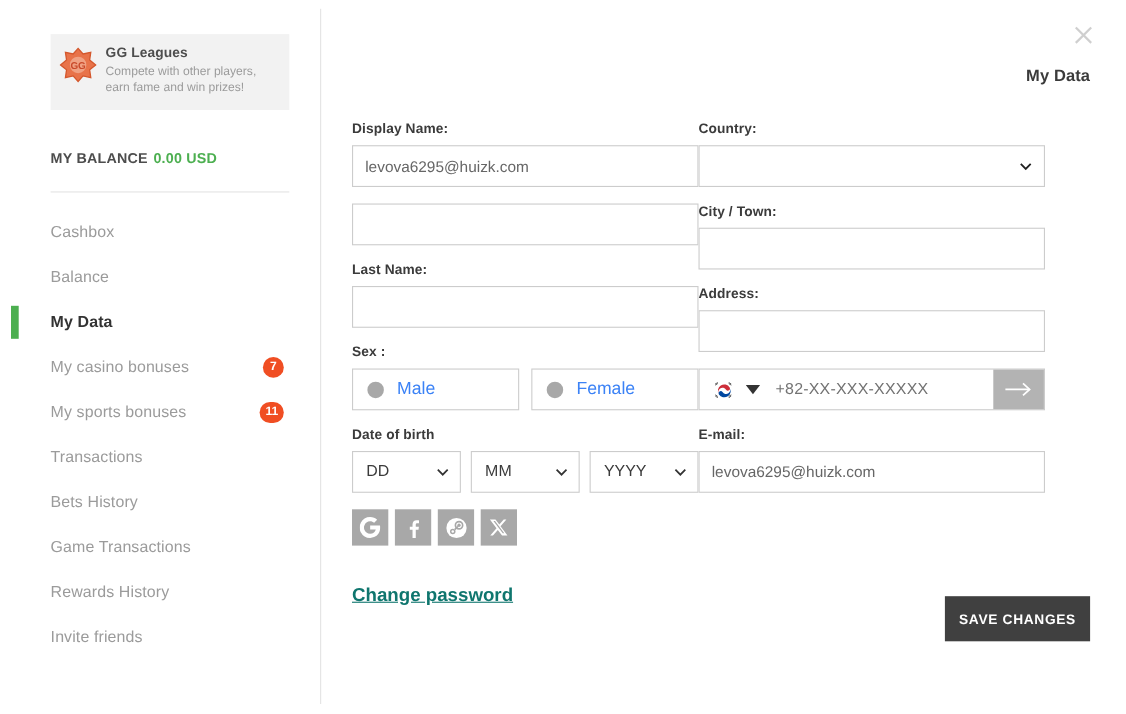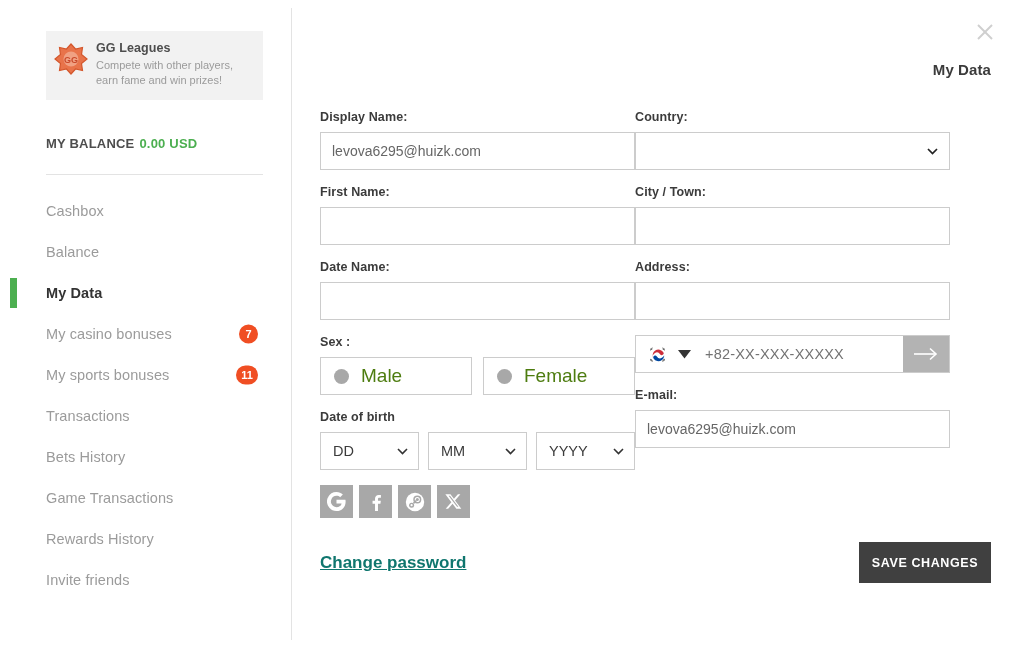--- a/index.html
+++ b/index.html
@@ -114,21 +114,21 @@
   
   .sex-row { display: flex; gap: 11px; }
   .sex-opt {
     width: 152px; height: 38px; border: 1px solid #cccccc; background: #fff;
     display: flex; align-items: center; padding-left: 13px;
   }
   .radio-dot {
     width: 15px; height: 15px; border-radius: 50%; background: #a8a8a8;
     flex: 0 0 15px;
   }
-  .sex-text { margin-left: 12px; font-size: 19px; color: #4d7c0f; }
+  .sex-text { margin-left: 12px; font-size: 16px; color: #3b82f6; }
 
   
   .dob-row { display: flex; gap: 9px; }
   .dob-sel {
     width: 99px; height: 38px; border: 1px solid #cccccc; background: #fff;
     display: flex; align-items: center; justify-content: space-between;
     padding: 0 10px 0 12px; font-size: 14.5px; color: #3b3b3b;
   }
 
   
@@ -254,28 +254,27 @@
       <div class="col">
 
         <div class="field">
           <div class="field-label">Display Name:</div>
           <div class="input-box">
             <span class="val">levova6295@huizk.com</span>
           </div>
         </div>
 
         <div class="field">
-          <div class="field-label">First Name:</div>
           <div class="input-box">
             <span class="val"></span>
           </div>
         </div>
 
         <div class="field">
-          <div class="field-label">Date Name:</div>
+          <div class="field-label">Last Name:</div>
           <div class="input-box">
             <span class="val"></span>
           </div>
         </div>
 
         <div class="field">
           <div class="field-label">Sex :</div>
           <div class="sex-row">
             <div class="sex-opt">
               <span class="radio-dot"></span>

